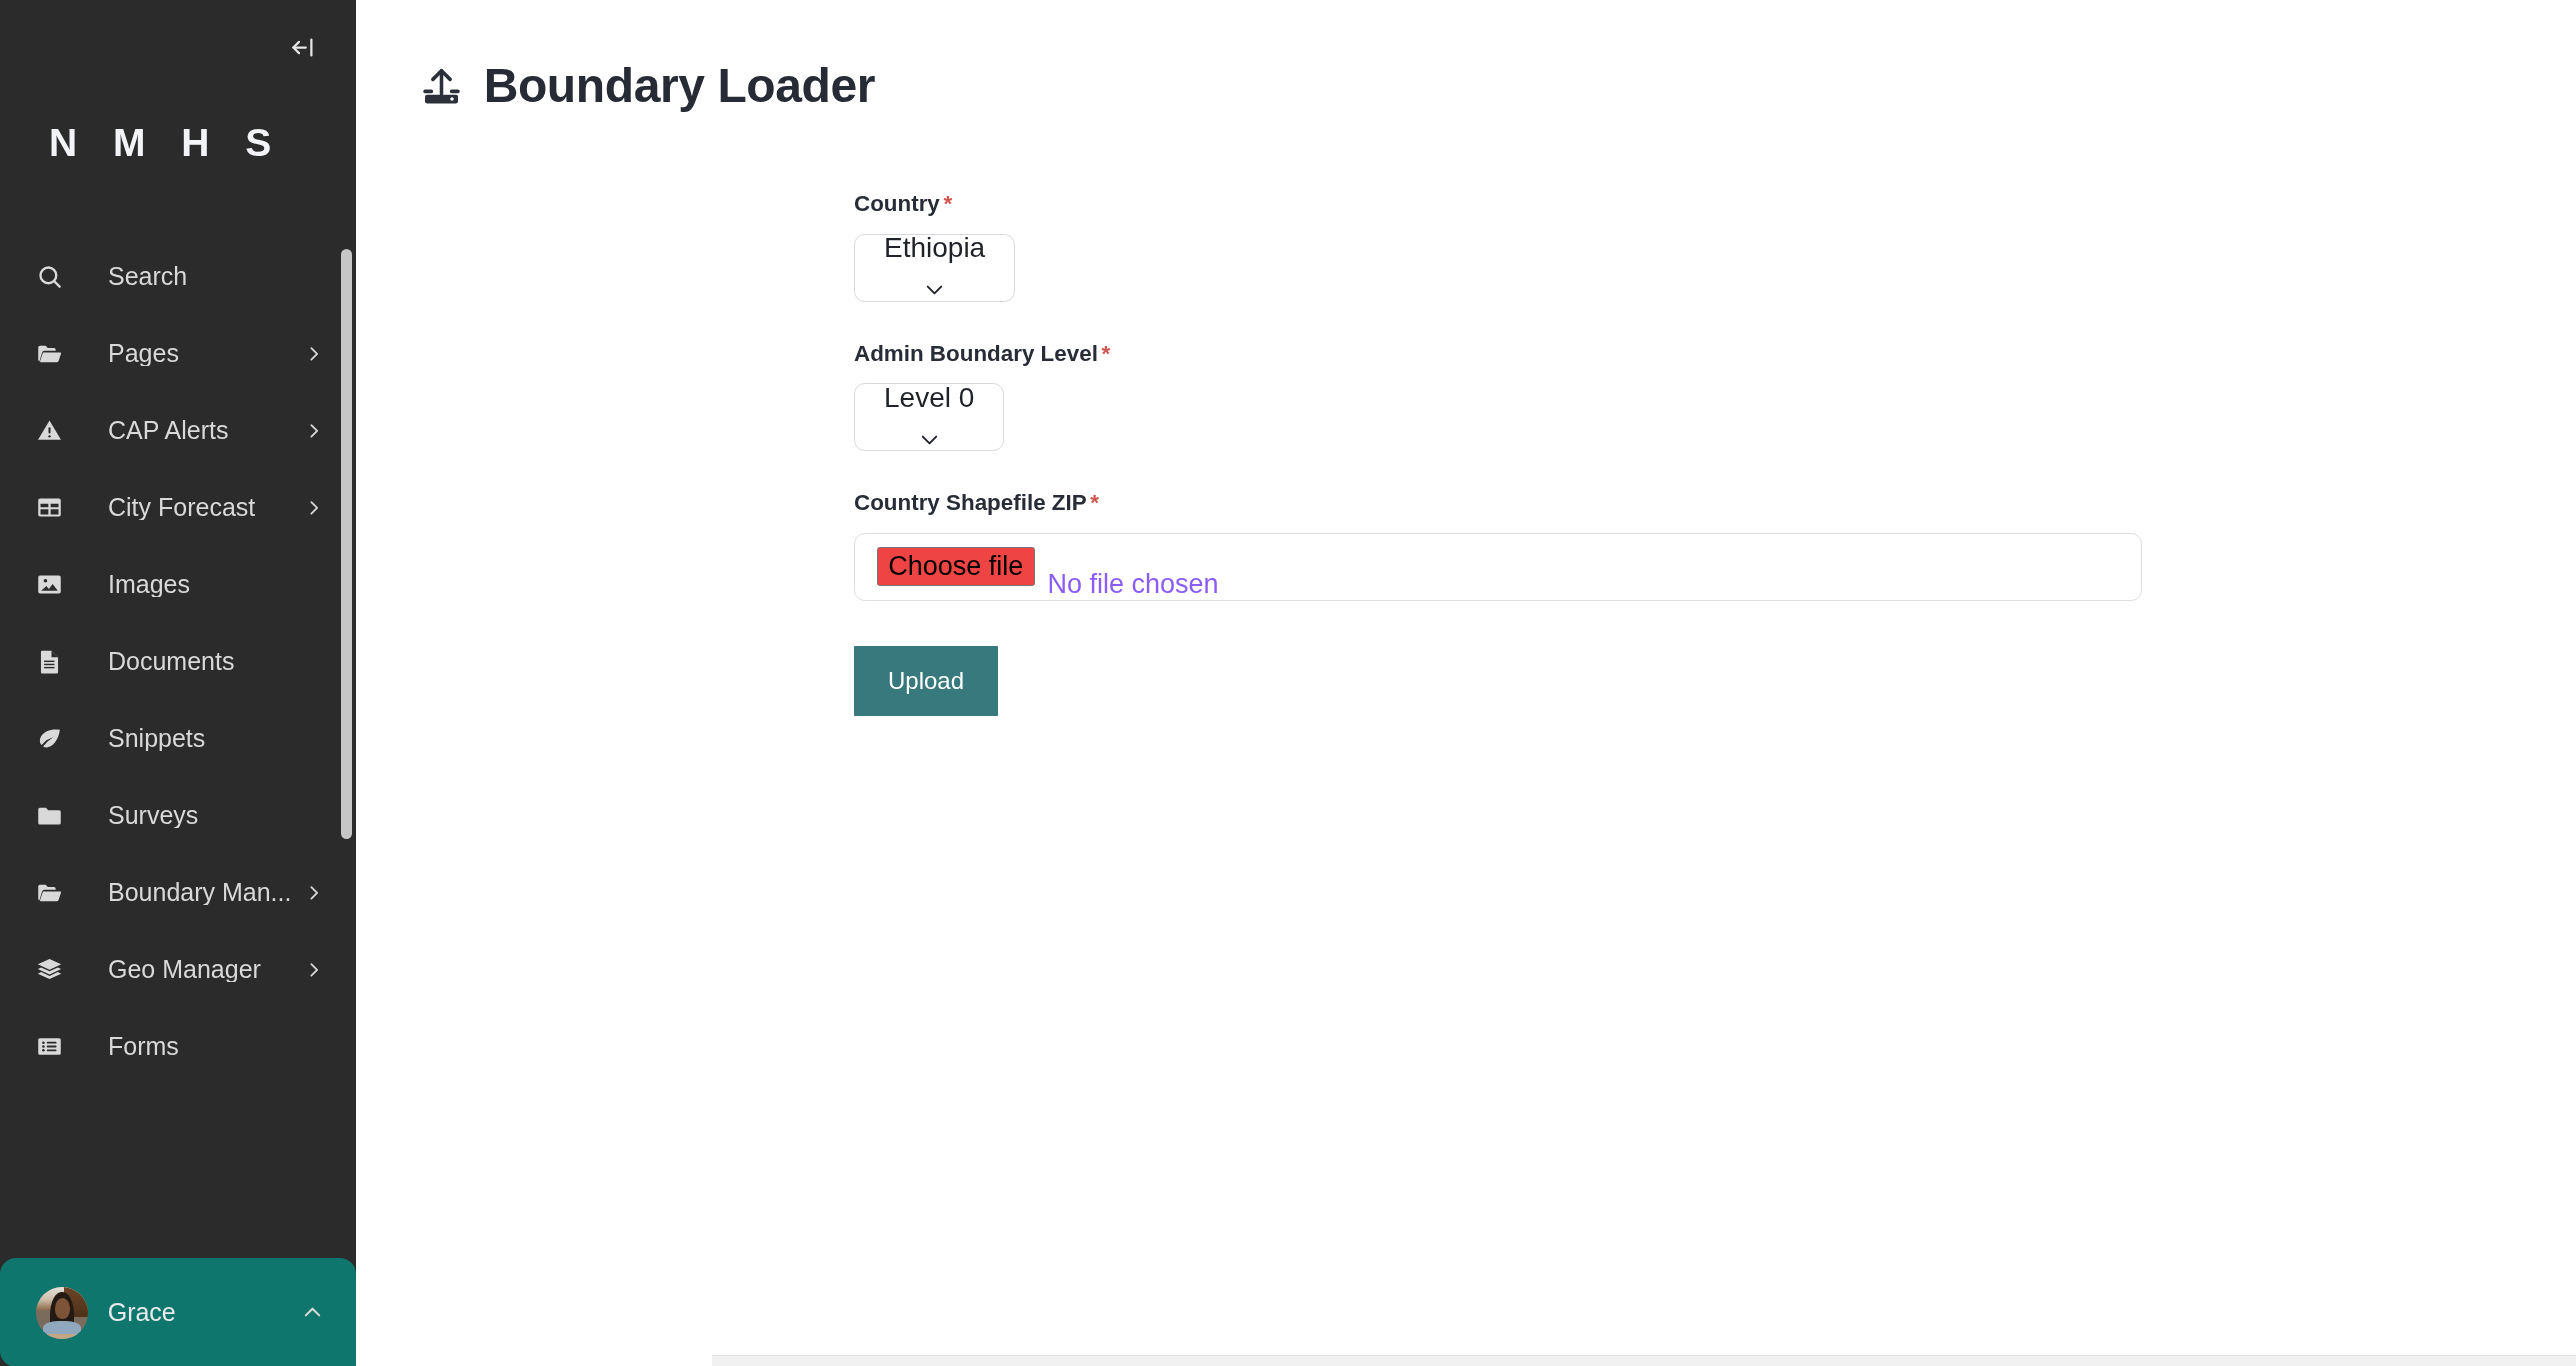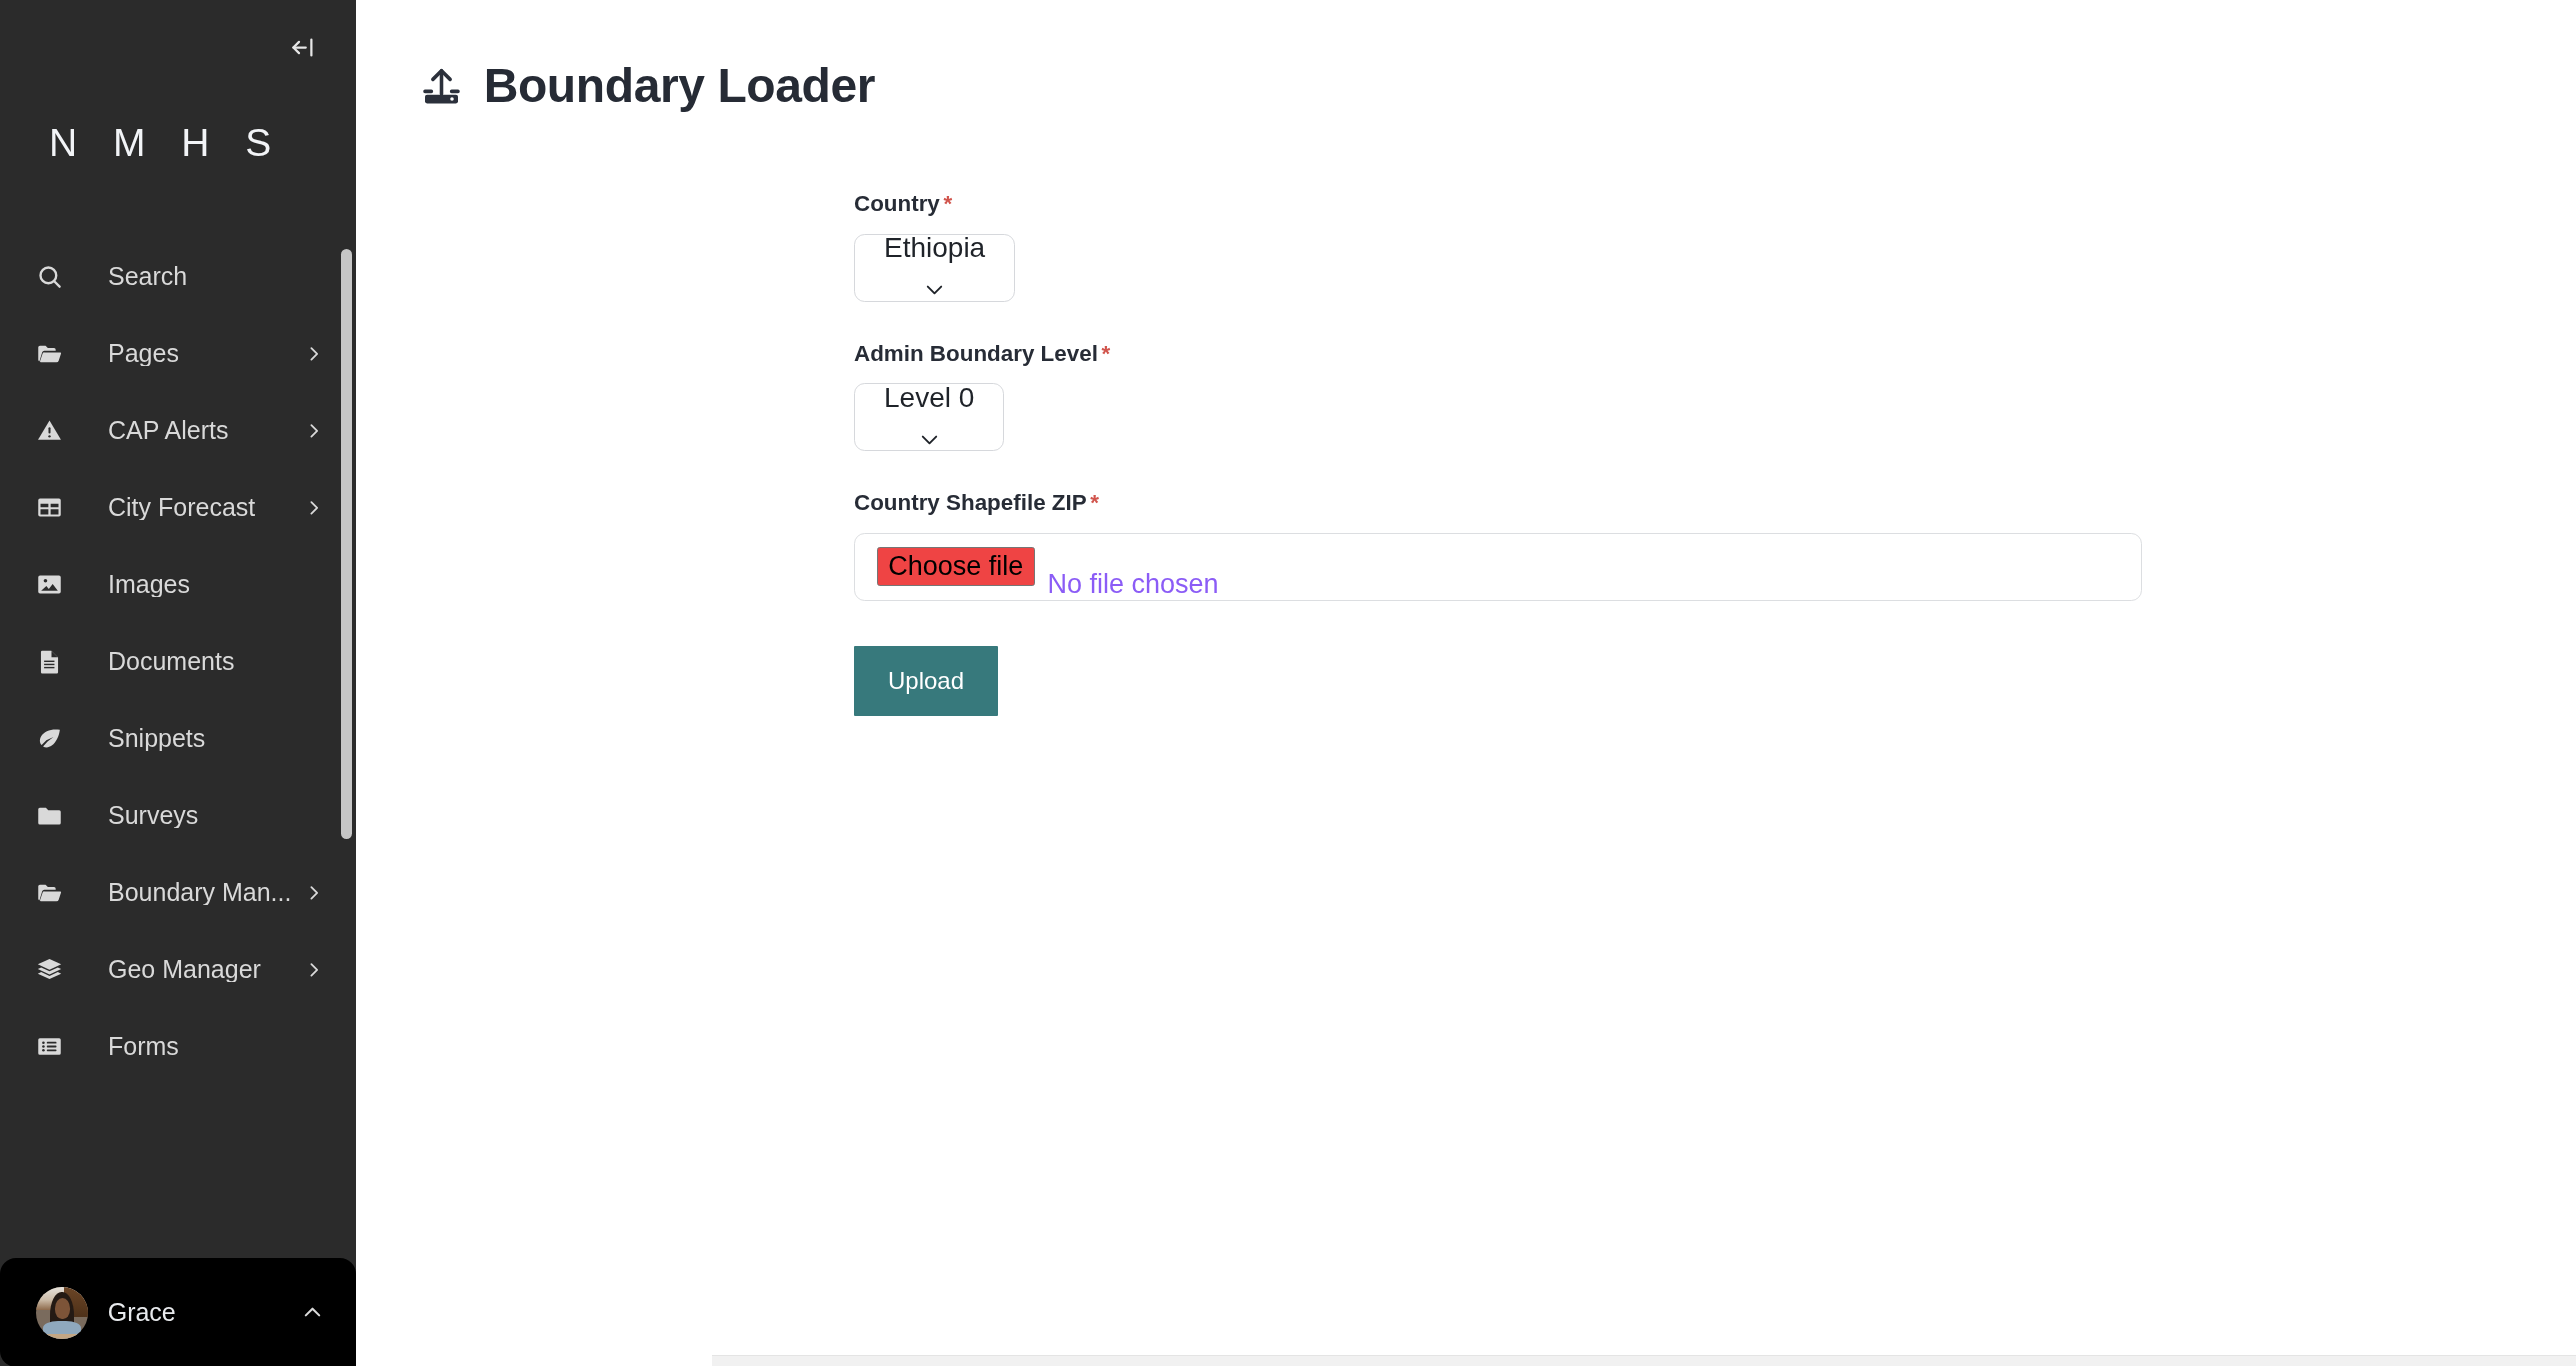--- a/index.html
+++ b/index.html
@@ -53,21 +53,21 @@
 
   .brand {
     height: 106px;
     display: flex;
     align-items: center;
     padding-left: 49px;
   }
   .brand-text {
     color: #f2f4f7;
     font-size: 39px;
-    font-weight: 400;
+    font-weight: 700;
     letter-spacing: 12.5px;
     line-height: 1;
   }
 
   .nav-scroll {
     flex: 1 1 auto;
     position: relative;
     overflow: hidden;
     padding-top: 43px;
   }
@@ -120,21 +120,21 @@
     top: 54px;
     width: 11.6px;
     height: 590px;
     background: #c6c6c6;
     border-radius: 6.3px;
   }
 
   
   .sidebar-footer {
     height: 109px;
-    background: #000000;
+    background: #0f766e;
     border-top-left-radius: 16px;
     border-top-right-radius: 16px;
     border-bottom-left-radius: 16px;
     display: flex;
     align-items: center;
     padding: 0 32px 0 36px;
     cursor: pointer;
   }
 
   .avatar {

